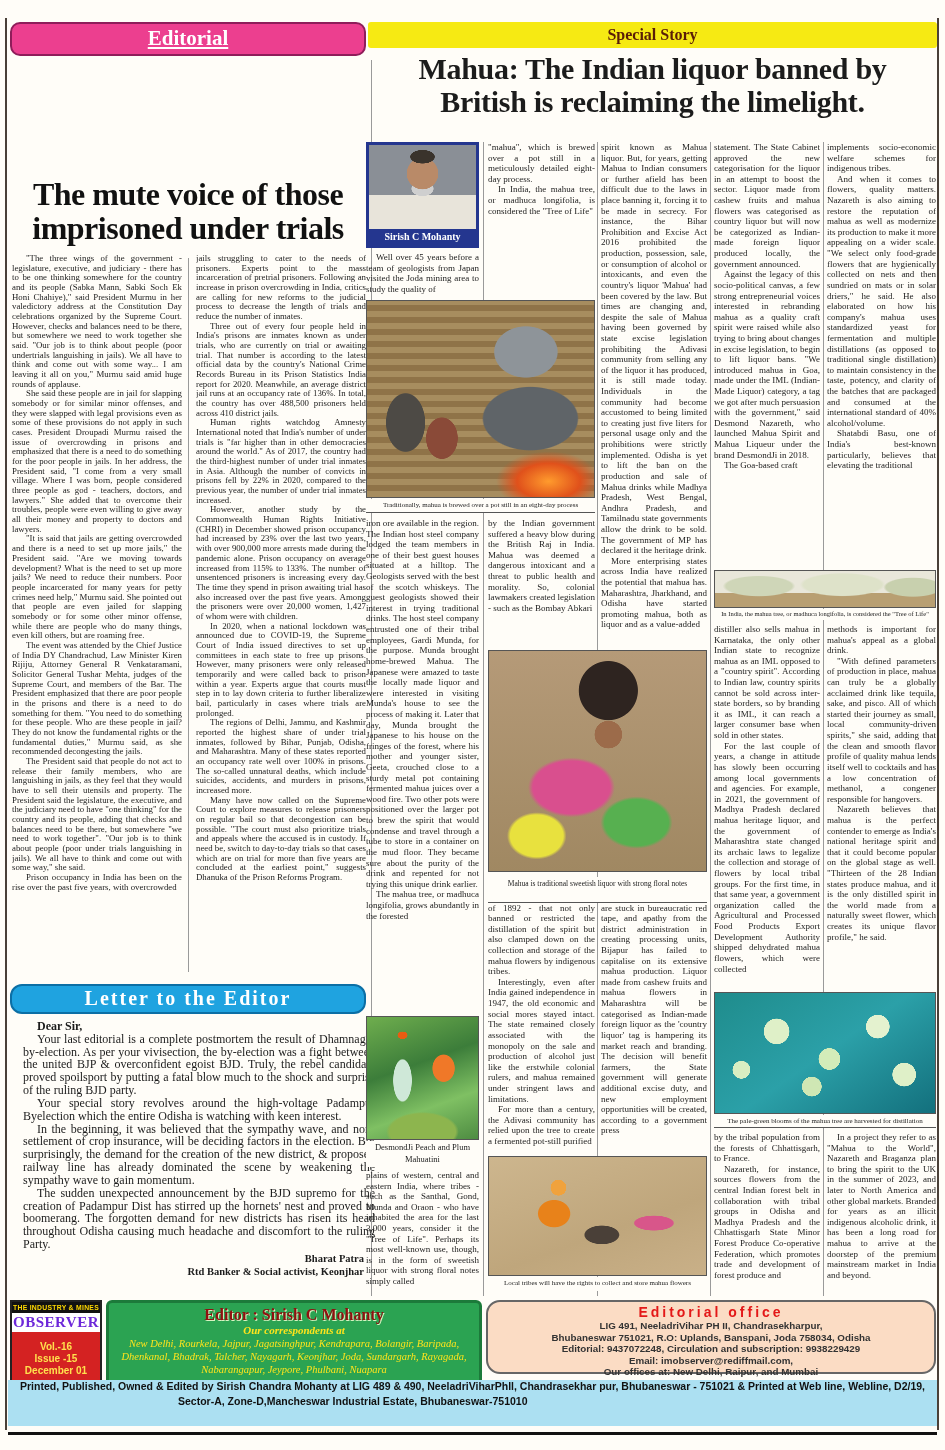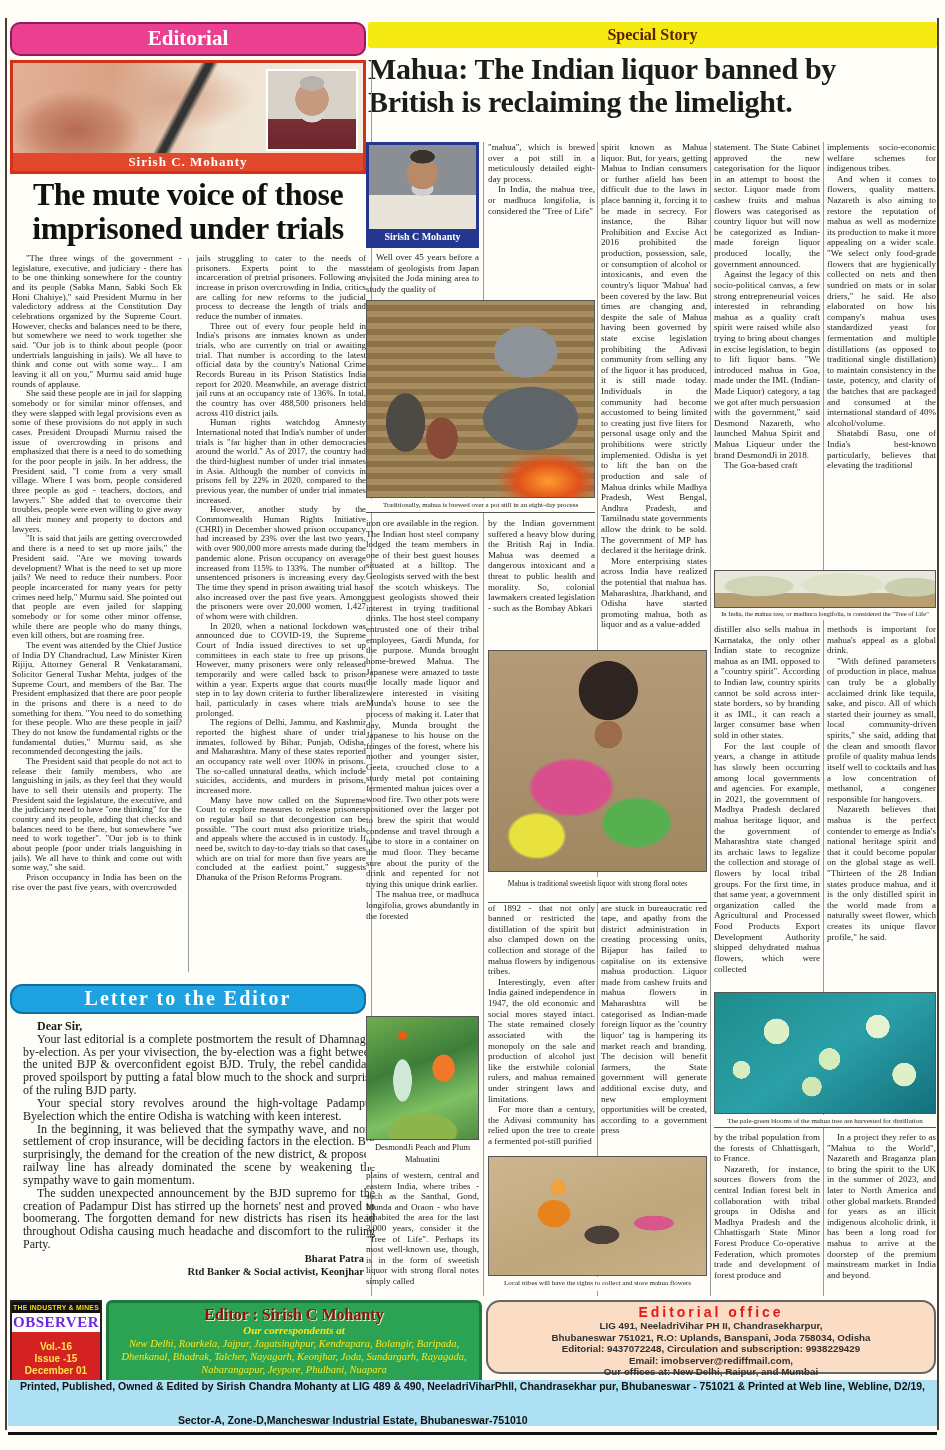--- a/index.html
+++ b/index.html
@@ -8,21 +8,21 @@
   .abs{position:absolute;}
 
   
   .vrule{position:absolute;width:1px;background:#9a9a9a;}
   .edge{position:absolute;width:2px;background:#4a4038;}
   .bottom-rule{position:absolute;background:#111;}
 
   
   .ed-header{left:10px;top:22px;width:356px;height:34px;background:#ec3f8f;border:2px solid #8f1d5a;
              border-radius:10px;box-sizing:border-box;text-align:center;line-height:28px;
-             color:#fff;font-weight:bold;font-size:21px;}
+             color:#fff;font-weight:bold;font-size:21px;text-decoration:underline;}
   .ed-photo{left:10px;top:60px;width:356px;height:114px;border:3px solid #d03317;box-sizing:border-box;background:#f2e8da;}
   .img-hands{position:absolute;inset:0;
     background:
       linear-gradient(118deg, rgba(0,0,0,0) 46%, #333 47.5%, #333 49%, rgba(0,0,0,0) 50.5%),
       radial-gradient(ellipse 90px 55px at 18% 62%, #b66a52 0%, #c98a6e 45%, rgba(0,0,0,0) 72%),
       radial-gradient(ellipse 120px 50px at 45% 32%, #d8a98e 0%, rgba(0,0,0,0) 70%),
       linear-gradient(100deg, #e3b097 0%, #d9a184 28%, #efe3d2 58%, #f5efe3 100%);}
   .img-ed-portrait{position:absolute;right:5px;top:6px;width:88px;height:78px;border:2px solid #fff;
     background:
       radial-gradient(ellipse 20px 12px at 50% 16%, #b8b4ac 0 60%, rgba(0,0,0,0) 63%),
@@ -57,28 +57,28 @@
   .editor-box{left:106px;top:1300px;width:376px;height:98px;background:#2ba352;border:3px solid #1c7a3a;
               border-radius:6px;box-sizing:border-box;text-align:center;padding-top:3px;}
   .editor-line{font-weight:bold;font-size:16px;color:#8f1010;text-shadow:1px 1px 0 #d9f3c2;}
   .corr-label{color:#ffe41c;font-weight:bold;font-style:italic;font-size:11px;}
   .corr-list{color:#ffe41c;font-weight:normal;font-style:italic;font-size:10.5px;line-height:1.25;padding:1px 10px 0 10px;}
   .office-box{left:486px;top:1300px;width:450px;height:74px;background:#fbdcc4;border:2px solid #666;
               border-radius:14px;box-sizing:border-box;text-align:center;font-family:"Liberation Sans",sans-serif;padding-top:2px;}
   .office-title{color:#e31818;font-weight:bold;font-size:14px;letter-spacing:3px;}
   .office-lines p{margin:0;font-weight:bold;color:#333;font-size:9.8px;line-height:1.18;}
   .imprint{left:8px;top:1380px;width:929px;height:46px;background:#ace0f2;font-family:"Liberation Sans",sans-serif;
-           font-weight:bold;color:#111;display:flex;flex-direction:column;justify-content:space-between;gap:3px;}
+           font-weight:bold;color:#111;display:flex;flex-direction:column;justify-content:flex-start;gap:3px;}
   .imprint .l1{font-size:10.5px;text-align:center;}
   .imprint .l2{font-size:10.5px;text-align:left;padding-left:170px;}
 
   
   .sp-header{left:368px;top:22px;width:569px;height:26px;background:#f6ea13;color:#5a1d07;text-align:center;
              font-weight:bold;font-size:16px;line-height:26px;border-radius:3px;}
-  .sp-headline{left:368px;top:52px;width:569px;font-weight:bold;font-size:30px;
+  .sp-headline{left:368px;top:52px;width:569px;text-align:center;font-weight:bold;font-size:30px;
                line-height:1.1;color:#1c1c1c;letter-spacing:-0.3px;}
   .sp-col{font-size:9px;line-height:1.18;}
   .sp-col p{margin:0;text-indent:10px;}
 
   .author-box{left:366px;top:142px;width:113px;height:106px;border:3px solid #24368f;box-sizing:border-box;background:#24368f;}
   .img-auth{position:absolute;left:0;top:0;right:0;height:84px;
     background:
       radial-gradient(ellipse 20px 11px at 50% 14%, #3a332c 0 60%, rgba(0,0,0,0) 63%),
       radial-gradient(circle 16px at 50% 34%, #b98a68 0 97%, rgba(0,0,0,0) 100%),
       radial-gradient(ellipse 18px 12px at 50% 52%, #cfcfcf 0 60%, rgba(0,0,0,0) 63%),
@@ -134,25 +134,20 @@
 <body>
 
 <div class="page">
 
   <div class="edge" style="left:5px;top:18px;height:1412px;"></div>
   <div class="edge" style="left:937px;top:18px;height:1412px;"></div>
   <div class="bottom-rule" style="left:8px;top:1432px;width:929px;height:3px;"></div>
 
   <div class="abs ed-header">Editorial</div>
 
-  <div class="abs ed-photo">
-    <div class="img-hands"></div>
-    <div class="img-ed-portrait"></div>
-    <div class="ed-byline">Sirish C. Mohanty</div>
-  </div>
 
   <div class="abs ed-headline">
     <div>The mute voice of those</div>
     <div>imprisoned under trials</div>
   </div>
 
   <div class="tcol ed-col" style="left:12px;top:254px;height:722px;">
       <p>"The three wings of the government - legislature, executive, and judiciary - there has to be one thinking somewhere for the country and its people (Sabka Mann, Sabki Soch Ek Honi Chahiye)," said President Murmu in her valedictory address at the Constitution Day celebrations organized by the Supreme Court. However, checks and balances need to be there, but somewhere we need to work together she said. "Our job is to think about people (poor undertrials languishing in jails). We all have to think and come out with some way... I am leaving it all on you," Murmu said amid huge rounds of applause.</p>
       <p>She said these people are in jail for slapping somebody or for similar minor offenses, and they were slapped with legal provisions even as some of these provisions do not apply in such cases. President Droupadi Murmu raised the issue of overcrowding in prisons and emphasized that there is a need to do something for the poor people in jails. In her address, the President said, "I come from a very small village. Where I was born, people considered three people as god - teachers, doctors, and lawyers." She added that to overcome their troubles, people were even willing to give away all their money and property to doctors and lawyers.</p>
       <p>"It is said that jails are getting overcrowded and there is a need to set up more jails," the President said. "Are we moving towards development? What is the need to set up more jails? We need to reduce their numbers. Poor people incarcerated for many years for petty crimes need help," Murmu said. She pointed out that people are even jailed for slapping somebody or for some other minor offense, while there are people who do many things, even kill others, but are roaming free.</p>

